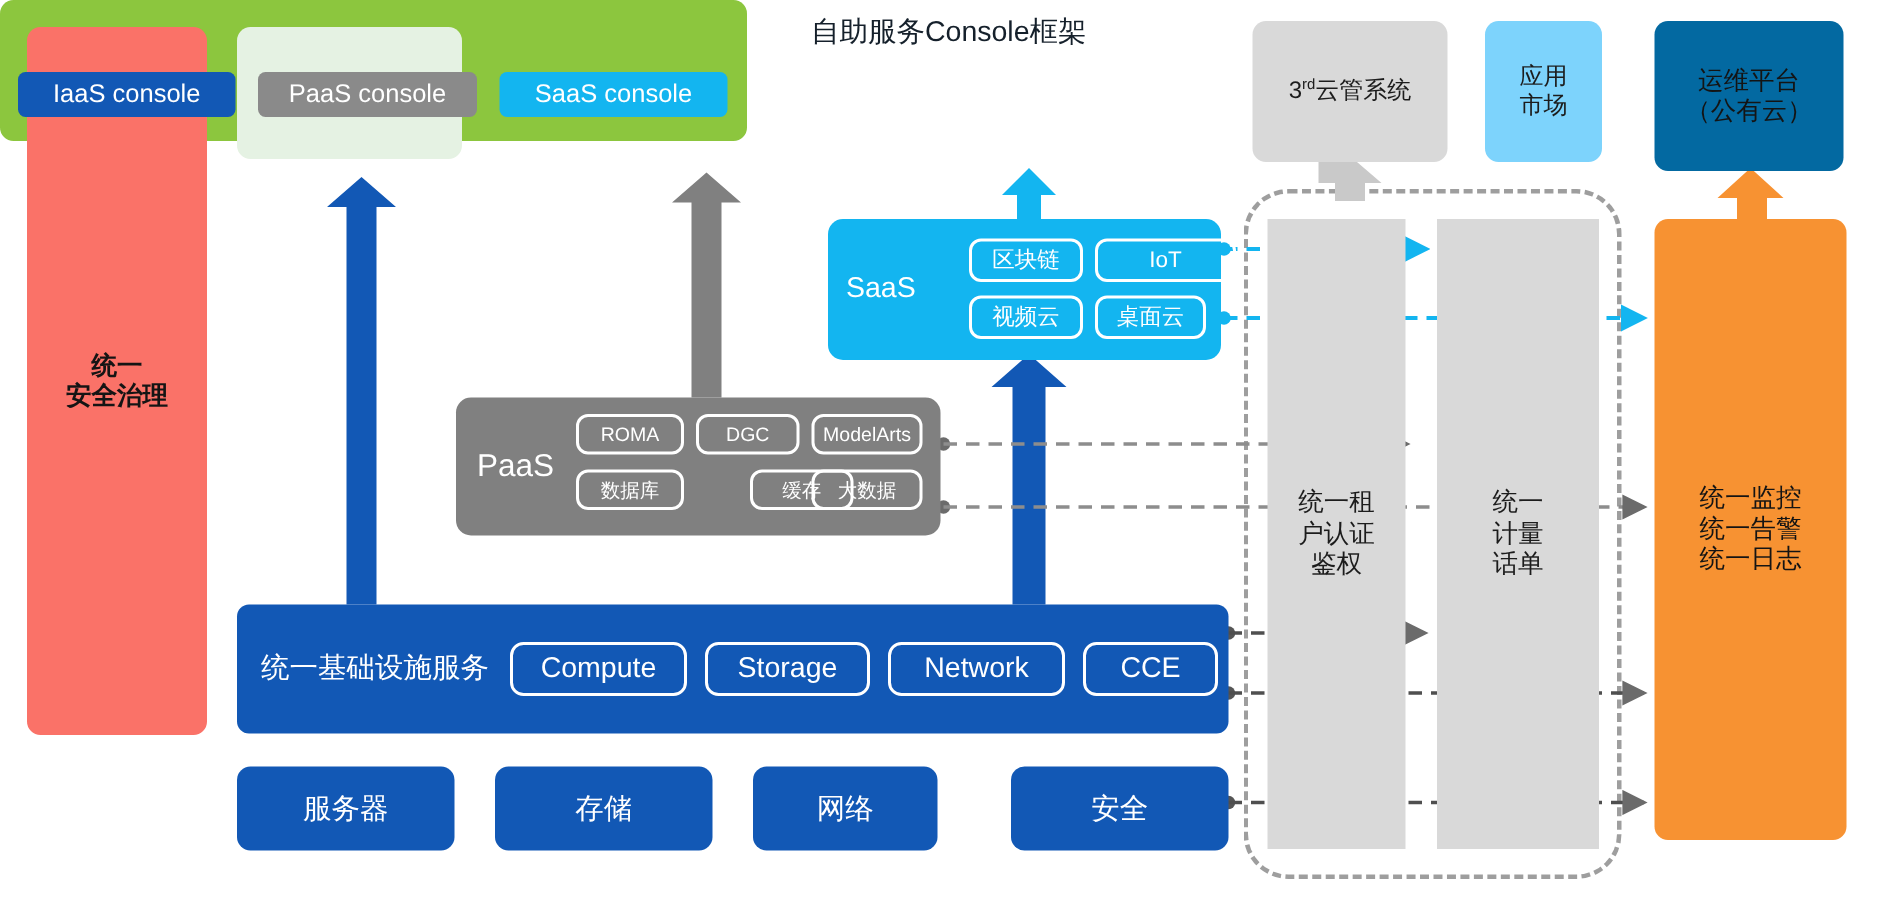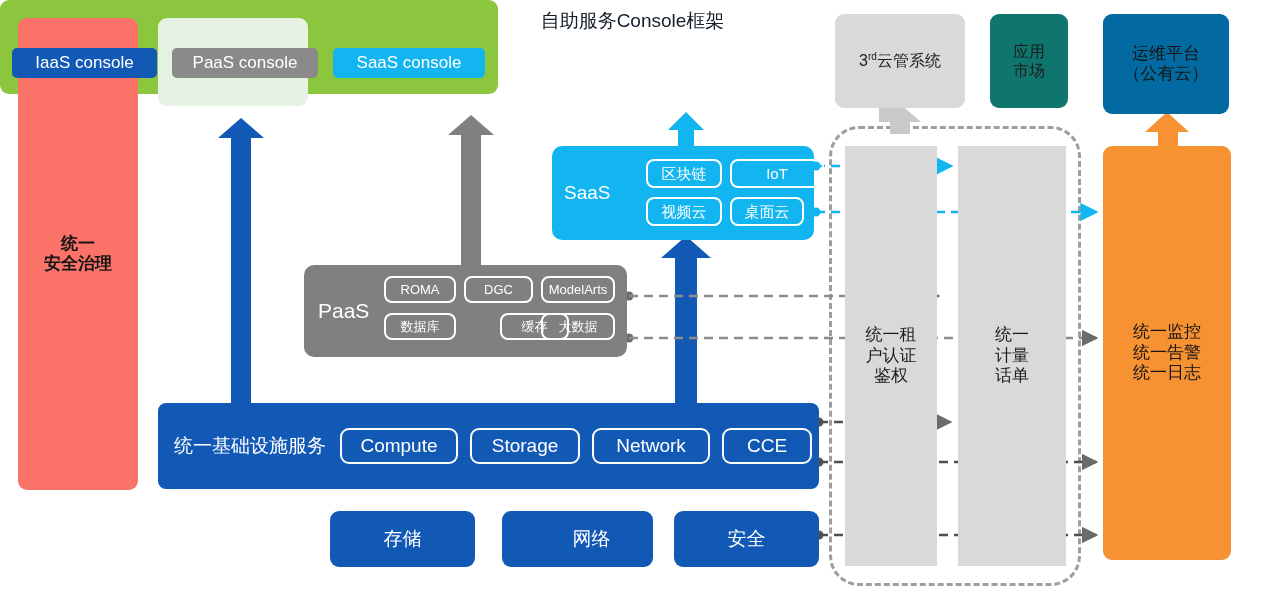--- a/index.html
+++ b/index.html
@@ -22,21 +22,21 @@
                  font-size:19px;color:#15202b;font-weight:500;}
   .cbtn{position:absolute;top:48px;height:30px;border-radius:5px;color:#fff;
         font-size:17px;display:flex;align-items:center;justify-content:center;}
   #cbtn0{left:12px;width:145px;background:#1258b5;}
   #cbtn1{left:172px;width:146px;background:#8a8a8a;}
   #cbtn2{left:333px;width:152px;background:#13b5f0;}
 
   
   #cloud3rd{left:835px;top:14px;width:130px;height:94px;background:#d9d9d9;
             font-size:16px;color:#1c1c1c;}
-  #appmkt{left:990px;top:14px;width:78px;height:94px;background:#0f766e;
+  #appmkt{left:990px;top:14px;width:78px;height:94px;background:#7dd3fc;
           font-size:16px;color:#1c1c1c;}
   #cloud3rd sup{font-size:10px;vertical-align:super;}
 
   
   #ops-top{left:1103px;top:14px;width:126px;height:100px;background:#0369a1;
            font-size:17px;color:#141414;}
   
   #ops-panel{left:1103px;top:146px;width:128px;height:414px;background:#f79232;
              font-size:17px;color:#141414;font-weight:500;}
 
@@ -85,21 +85,21 @@
   #itag0{left:182px;width:118px;}
   #itag1{left:312px;width:110px;}
   #itag2{left:434px;width:118px;}
   #itag3{left:564px;width:90px;}
 
   
   .res{position:absolute;top:511px;height:56px;background:#1258b5;border-radius:9px;
        color:#fff;font-size:19px;display:flex;align-items:center;justify-content:center;}
   #res0{left:158px;width:145px;}
   #res1{left:330px;width:145px;}
-  #res2{left:502px;width:123px;padding-left:28px;}
+  #res2{left:502px;width:123px;}
   #res3{left:674px;width:145px;}
 
   svg.layer{position:absolute;left:0;top:0;width:1265px;height:605px;
             pointer-events:none;overflow:visible;}
   .multiline{white-space:pre-line;}
 </style>
 </head>
 <body>
 
 <div id="canvas">
@@ -226,17 +226,18 @@
   </div>
 
   <div class="box" id="infra">
     <div id="infra-label">统一基础设施服务</div>
     <div class="tag" id="itag0">Compute</div>
     <div class="tag" id="itag1">Storage</div>
     <div class="tag" id="itag2">Network</div>
     <div class="tag" id="itag3">CCE</div>
   </div>
 
+  <div class="res" id="res0">服务器</div>
   <div class="res" id="res1">存储</div>
   <div class="res" id="res2">网络</div>
   <div class="res" id="res3">安全</div>
 
 </div>
 
 </body></html>

